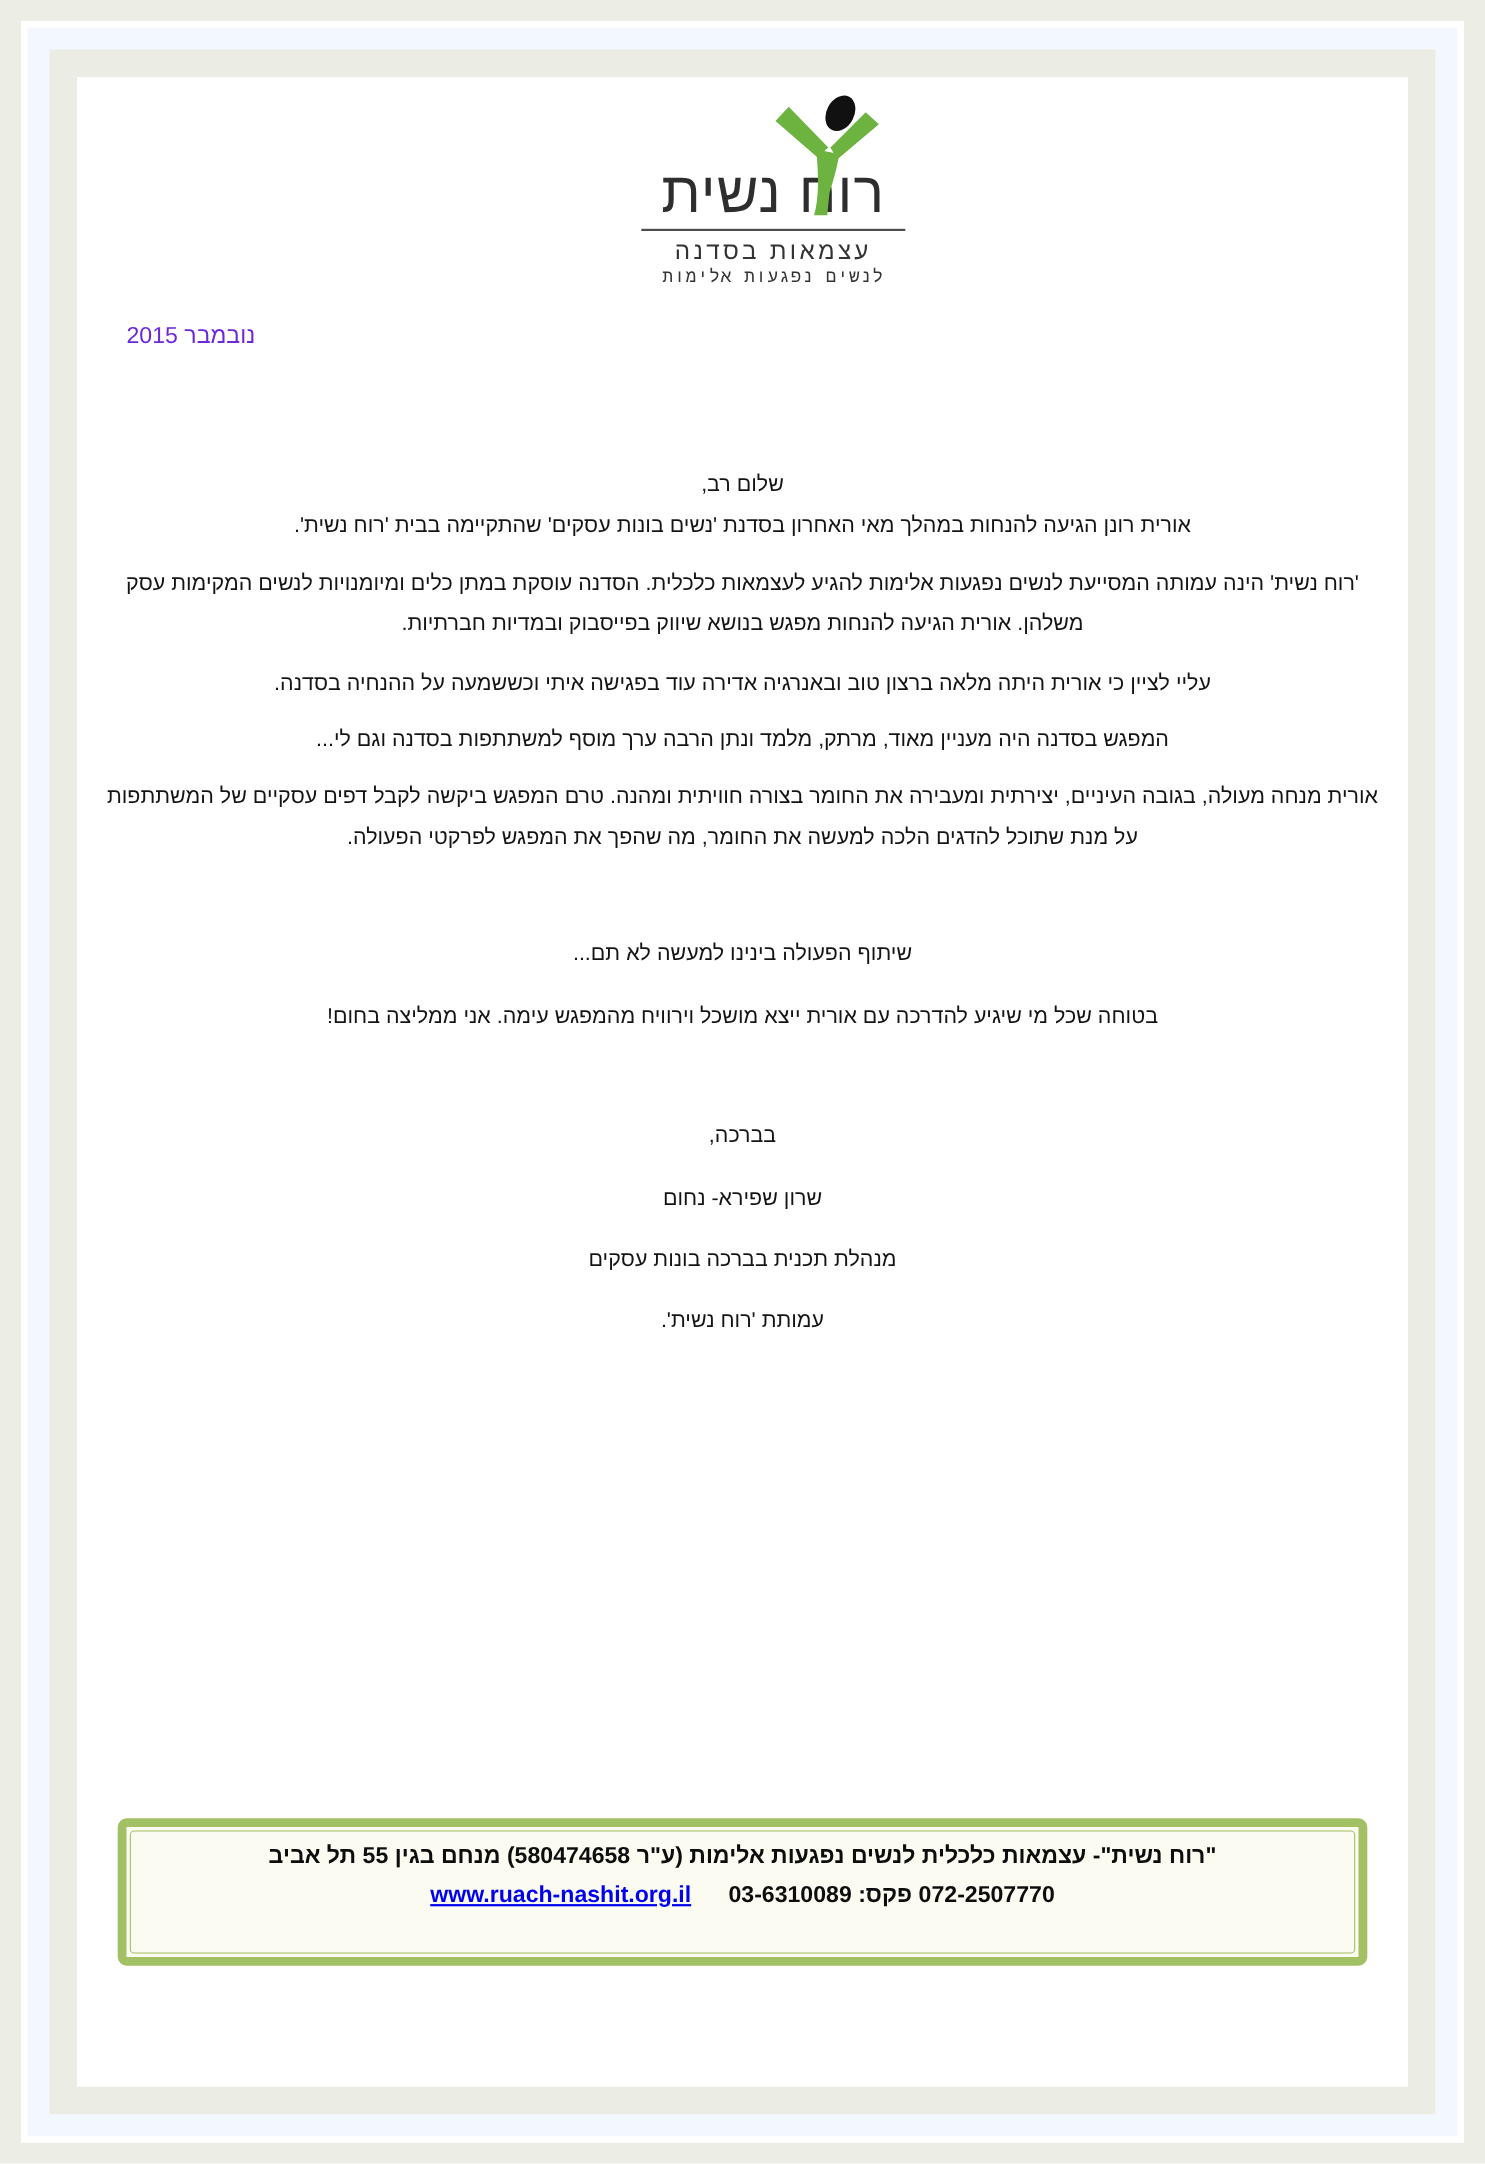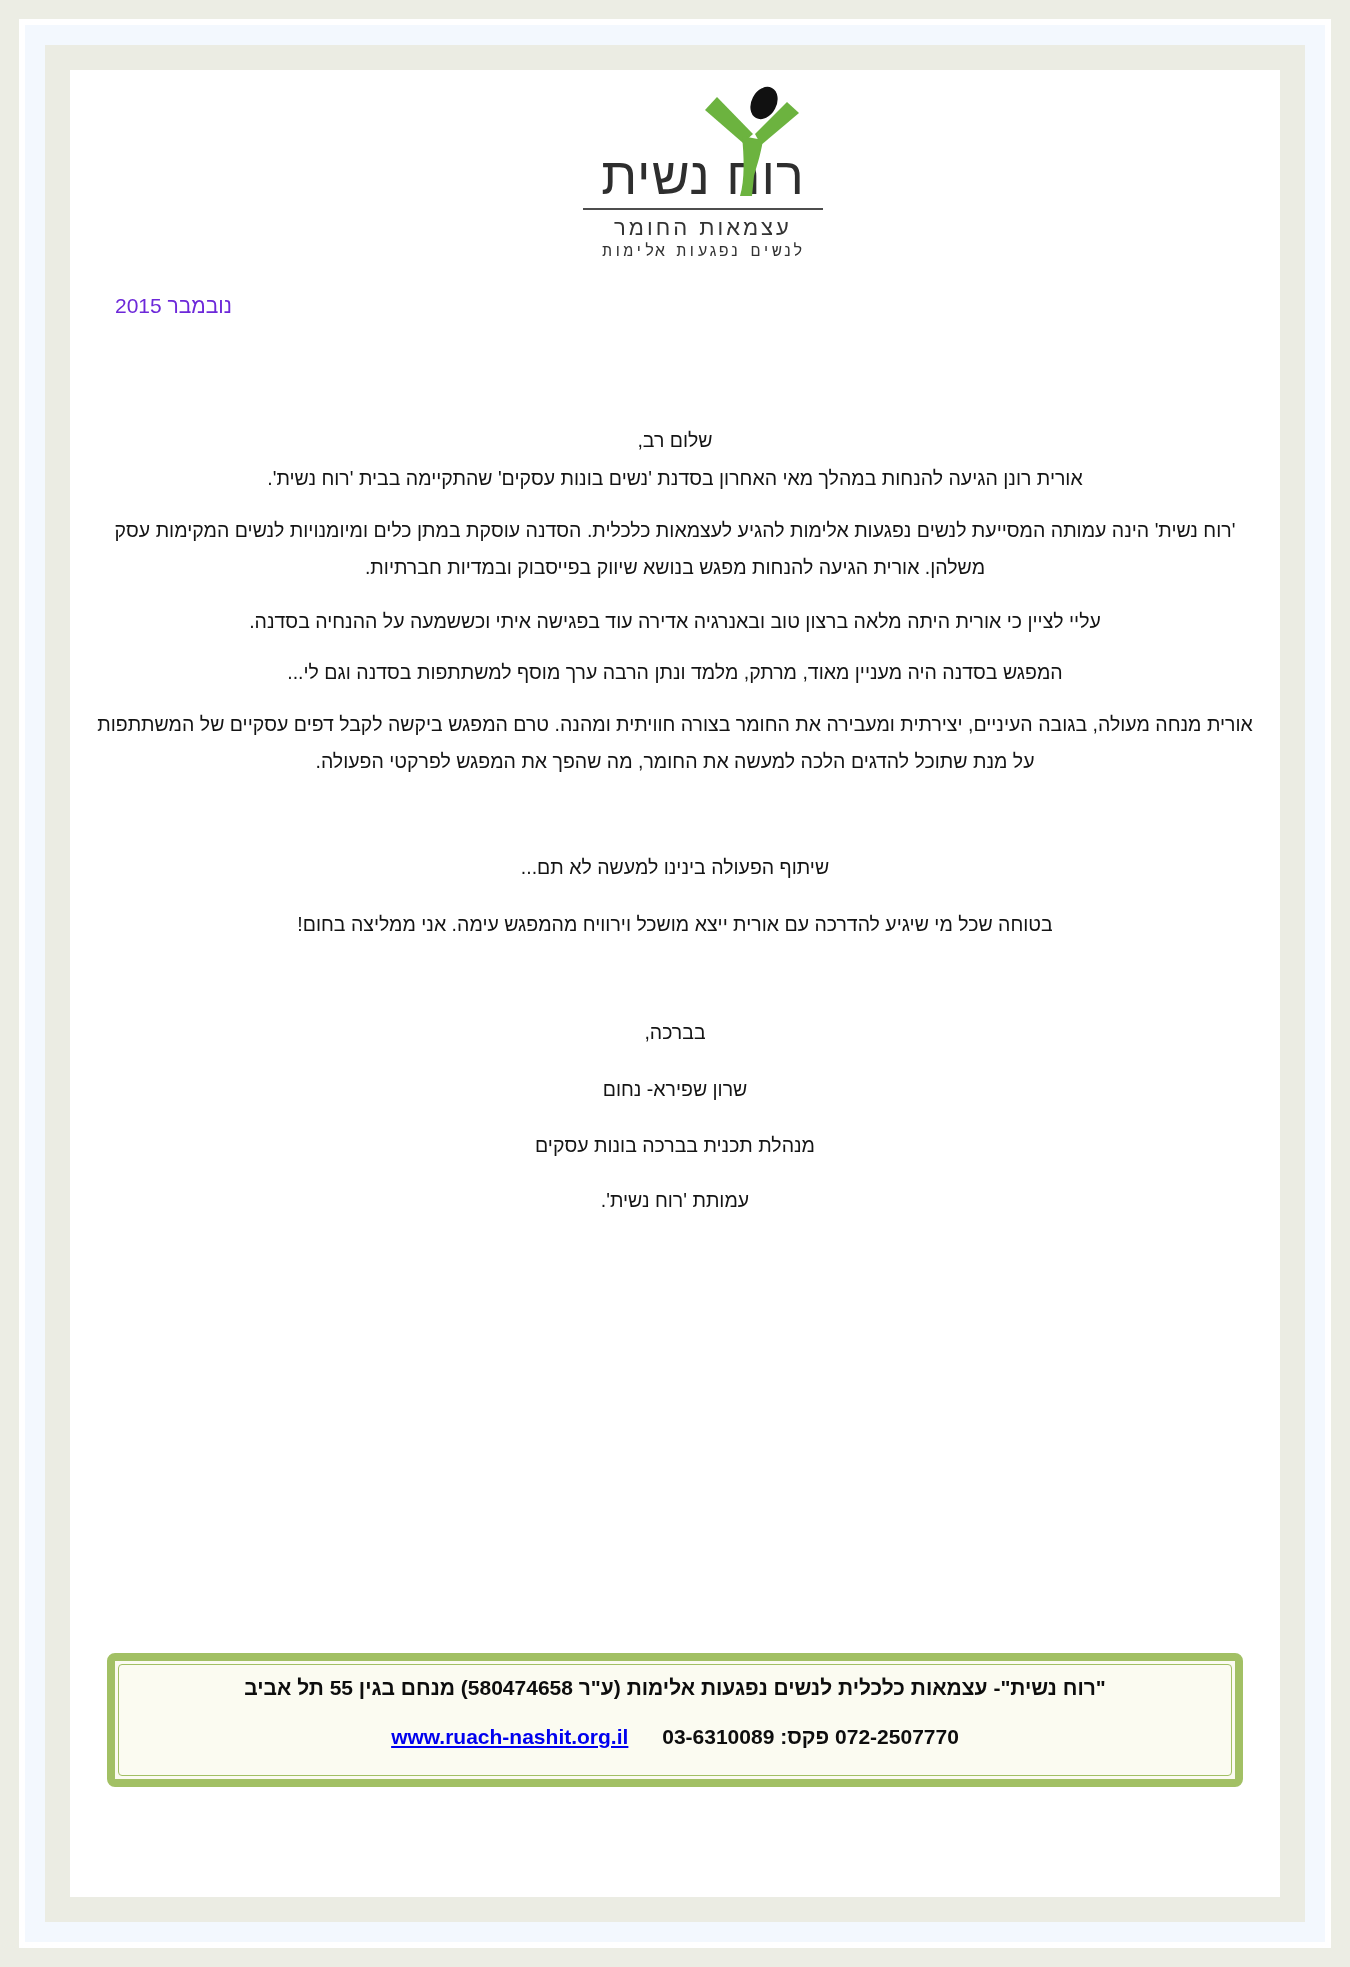--- a/index.html
+++ b/index.html
@@ -39,21 +39,21 @@
   
   .footer-box{
     position:absolute;left:37px;top:1583px;width:1136px;height:134px;
     box-sizing:border-box;border:8px solid #a2c064;border-radius:8px;background:#fbfbf1;
   }
   .footer-inner{
     position:absolute;inset:3px;border:1px solid #a2c064;border-radius:4px;
     background:#fbfbf1;text-align:center;direction:rtl;padding-top:7px;box-sizing:border-box;
   }
   .footer-line1{font-size:21px;font-weight:bold;color:#0d0d0d;line-height:32px;direction:rtl;}
-  .footer-line2{margin-top:21px;font-size:21px;font-weight:bold;color:#0d0d0d;direction:rtl;}
+  .footer-line2{margin-top:7px;font-size:21px;font-weight:bold;color:#0d0d0d;direction:rtl;}
   .footer-line2 .phones{direction:rtl;unicode-bidi:plaintext;}
   .footer-line2 .site{color:#0000ee;text-decoration:underline;margin-right:28px;direction:ltr;unicode-bidi:embed;}
 </style>
 </head>
 <body>
 
 <div class="f-outer"></div>
 <div class="f-white"></div>
 <div class="f-blue"></div>
 <div class="f-beige2"></div>
@@ -66,21 +66,21 @@
       <polygon points="8,26 20,13 56,50 46,59" fill="#6cb33f"></polygon>
 
       <polygon points="58,50 90,18 102,29 64,61" fill="#6cb33f"></polygon>
 
       <path d="M45,52 L66,56 C63,74 59,84 57,92 L55,112 L43,112 C48,96 47,72 45,52 Z" fill="#6cb33f"></path>
 
       <ellipse cx="67" cy="19" rx="12.5" ry="17" transform="rotate(28 67 19)" fill="#111111"></ellipse>
     </svg>
     <div class="brand">רוח נשית</div>
     <div class="rule"></div>
-    <div class="sub1">עצמאות החומר</div>
+    <div class="sub1">עצמאות בסדנה</div>
     <div class="sub2">לנשים נפגעות אלימות</div>
   </div>
 
   <div class="date">נובמבר 2015</div>
 
   <div class="letter">
     <div class="para" style="top:352px">שלום רב,</div>
     <div class="para" style="top:390px">אורית רונן הגיעה להנחות במהלך מאי האחרון בסדנת 'נשים בונות עסקים' שהתקיימה בבית 'רוח נשית'.</div>
     <div class="para" style="top:442px">'רוח נשית' הינה עמותה המסייעת לנשים נפגעות אלימות להגיע לעצמאות כלכלית. הסדנה עוסקת במתן כלים ומיומנויות לנשים המקימות עסק משלהן. אורית הגיעה להנחות מפגש בנושא שיווק בפייסבוק ובמדיות חברתיות.</div>
     <div class="para" style="top:533px">עליי לציין כי אורית היתה מלאה ברצון טוב ובאנרגיה אדירה עוד בפגישה איתי וכששמעה על ההנחיה בסדנה.</div>

